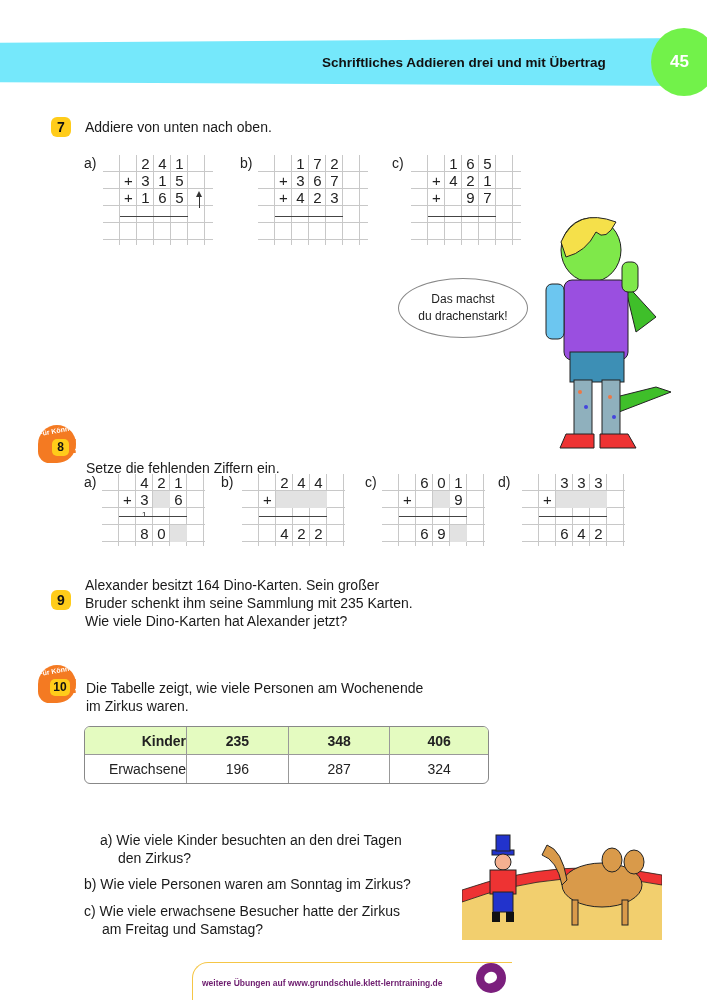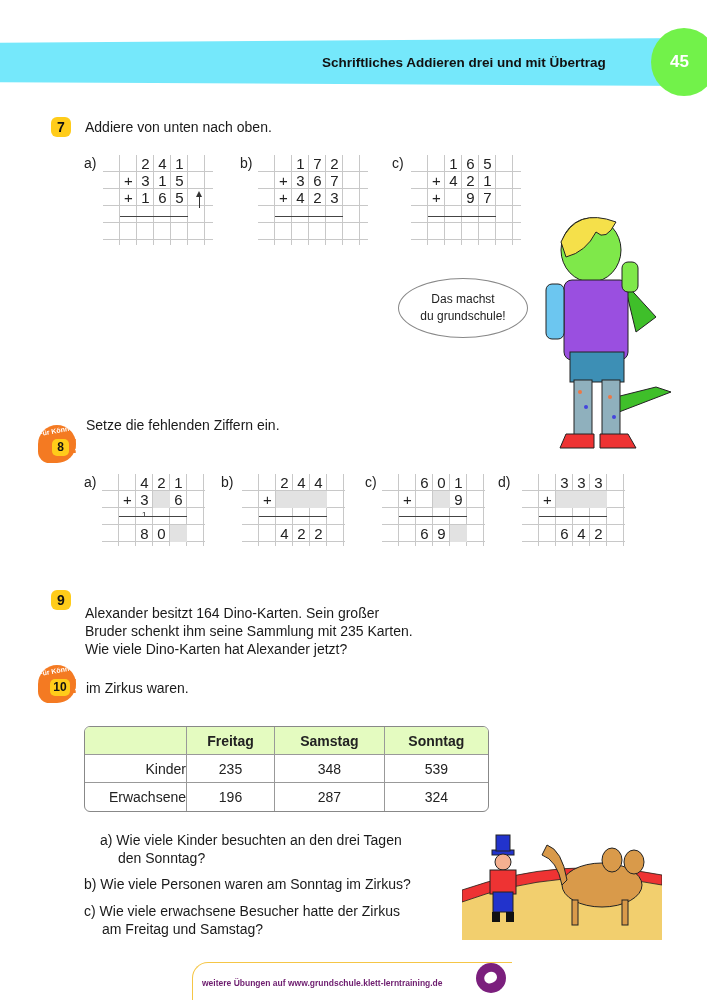--- a/index.html
+++ b/index.html
@@ -121,29 +121,29 @@
   <circle cx="44" cy="180" r="2" fill="#e74"></circle>
     <circle cx="50" cy="195" r="2" fill="#44d"></circle>
     <circle cx="74" cy="185" r="2" fill="#e74"></circle>
     <circle cx="78" cy="205" r="2" fill="#44d"></circle>
   <path d="M30 222 L58 222 L58 236 L24 236 Z" fill="#e33" stroke="#222"></path>
   <path d="M64 222 L92 222 L100 236 L64 236 Z" fill="#e33" stroke="#222"></path>
 </svg>
 
 <div class="bubble">
   <div>Das machst</div>
-  <div>du grundschule!</div>
+  <div>du drachenstark!</div>
 </div>
 
 <div class="badge-k" style="left:38px;top:425px">
   <div class="tag">Für Könner</div>
   <div class="num">8</div>
   <div class="ex">!</div>
 </div>
-<div class="text" style="left:86px;top:416px">Setze die fehlenden Ziffern ein.</div>
+<div class="text" style="left:86px;top:459px">Setze die fehlenden Ziffern ein.</div>
 
 <div class="lbl" style="left:84px;top:474px">a)</div>
 <div class="grid" style="left:102px;top:474px;width:103px;height:72px">
   <div class="cell" style="left:34px;top:0">4</div>
   <div class="cell" style="left:51px;top:0">2</div>
   <div class="cell" style="left:68px;top:0">1</div>
   <div class="cell" style="left:17px;top:17px">+</div>
   <div class="cell" style="left:34px;top:17px">3</div>
   <div class="cell gray" style="left:51px;top:17px"></div>
   <div class="cell" style="left:68px;top:17px">6</div>
@@ -192,62 +192,57 @@
   <div class="cell gray" style="left:34px;top:17px"></div>
   <div class="cell gray" style="left:51px;top:17px"></div>
   <div class="cell gray" style="left:68px;top:17px"></div>
   <div class="line" style="left:17px;top:42px;width:68px"></div>
   <div class="cell" style="left:34px;top:51px">6</div>
   <div class="cell" style="left:51px;top:51px">4</div>
   <div class="cell" style="left:68px;top:51px">2</div>
 </div>
 
 <div class="badge" style="left:51px;top:590px">9</div>
-<div class="text" style="left:85px;top:604px">
+<div class="text" style="left:85px;top:576px">
   <div>Alexander besitzt 164 Dino-Karten. Sein großer</div>
   <div>Bruder schenkt ihm seine Sammlung mit 235 Karten.</div>
   <div>Wie viele Dino-Karten hat Alexander jetzt?</div>
 </div>
 
 <div class="badge-k" style="left:38px;top:665px">
   <div class="tag">Für Könner</div>
   <div class="num w">10</div>
   <div class="ex">!</div>
 </div>
 <div class="text" style="left:86px;top:679px">
+  <div>Die Tabelle zeigt, wie viele Personen am Wochenende</div>
   <div>im Zirkus waren.</div>
 </div>
 
 <table class="circ">
   <tbody>
-      <tr>
-    <td></td>
-    <td>Freitag</td>
-    <td>Samstag</td>
-    <td>Sonntag</td>
-  </tr>
   <tr>
     <td>Kinder</td>
     <td>235</td>
     <td>348</td>
-    <td>539</td>
+    <td>406</td>
   </tr>
   <tr>
     <td>Erwachsene</td>
     <td>196</td>
     <td>287</td>
     <td>324</td>
   </tr>
 </tbody>
   </table>
 
 <div class="text" style="left:100px;top:831px">
   <span>a)</span>
   <span>Wie viele Kinder besuchten an den drei Tagen</span>
-  <div style="padding-left:18px">den Sonntag?</div>
+  <div style="padding-left:18px">den Zirkus?</div>
 </div>
 <div class="text" style="left:84px;top:875px">
   <span>b)</span>
   <span>Wie viele Personen waren am Sonntag im Zirkus?</span>
 </div>
 <div class="text" style="left:84px;top:902px">
   <span>c)</span>
   <span>Wie viele erwachsene Besucher hatte der Zirkus</span>
   <div style="padding-left:18px">am Freitag und Samstag?</div>
 </div>

